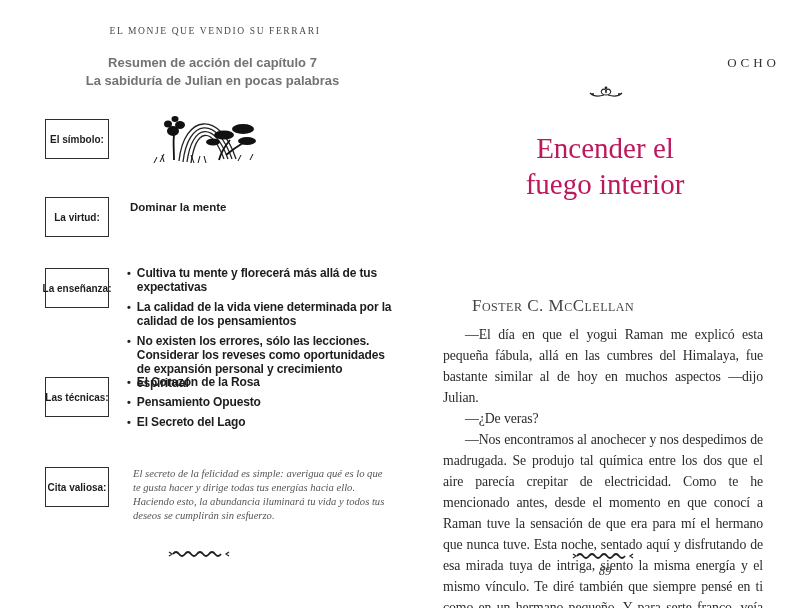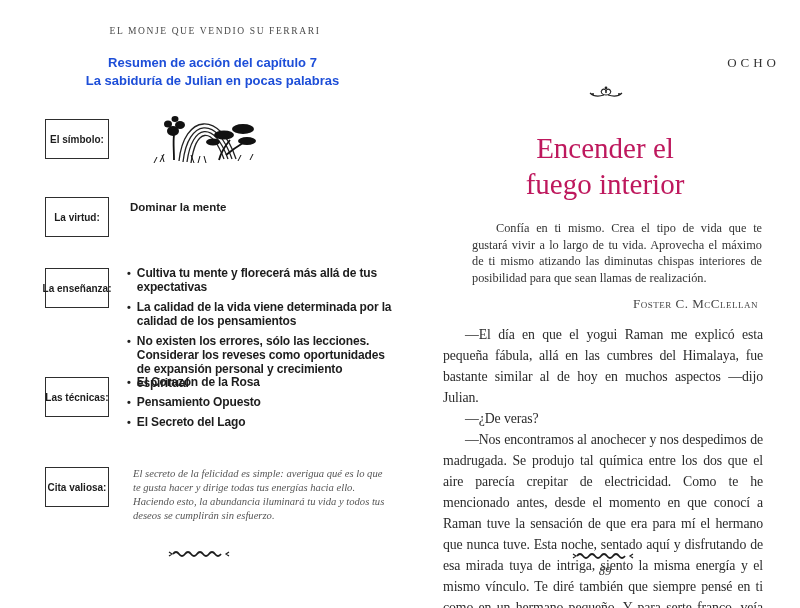--- a/index.html
+++ b/index.html
@@ -12,21 +12,21 @@
 
   
   .running-head {
     position:absolute; left:30px; top:26px; width:370px;
     text-align:center; font-family:"Liberation Serif", serif;
     font-size:9.5px; letter-spacing:1.6px; color:#4a4a4a;
   }
   .summary-title {
     position:absolute; left:20px; top:54px; width:385px; text-align:center;
     font-family:"Liberation Sans", sans-serif; font-weight:700;
-    font-size:13px; line-height:18px; color:#1d4ed8;
+    font-size:13px; line-height:18px; color:#737373;
   }
   .symbol-art { position:absolute; left:146px; top:98px; }
   .label-box {
     position:absolute; left:45px; width:64px; height:40px;
     border:1.5px solid #2e2e2e; background:#fff;
     display:flex; align-items:center; justify-content:center;
     font-family:"Liberation Sans", sans-serif; font-weight:700;
     font-size:10px; color:#1d1d1d; white-space:nowrap;
   }
   .virtue-text {
@@ -63,23 +63,23 @@
     position:absolute; left:20px; top:130px; width:370px; text-align:center;
     font-family:"Liberation Serif", serif; font-size:29px;
     line-height:36px; color:#be185d;
   }
   .epigraph {
     position:absolute; left:72px; top:220px; width:290px;
     font-family:"Liberation Serif", serif; font-size:12.3px;
     line-height:16.5px; text-align:justify; text-indent:24px; color:#333;
   }
   .epigraph-attribution {
-    position:absolute; left:72px; top:296px; width:286px; text-align:right;
+    position:absolute; left:72px; top:296px; width:286px; 
     font-family:"Liberation Serif", serif; font-variant:small-caps;
-    font-size:13px; letter-spacing:0.5px; color:#444;
+    font-size:17px; letter-spacing:0.5px; color:#444;
   }
   .body-text {
     position:absolute; left:43px; top:324px; width:320px;
     font-family:"Liberation Serif", serif; font-size:13.8px;
     line-height:21px; color:#2b2b2b;
   }
   .body-text p { text-align:justify; text-indent:22px; letter-spacing:-0.1px; }
   #right-ornament { left:172px; top:551px; }
   .page-number {
     position:absolute; left:30px; top:564px; width:350px; text-align:center;
@@ -188,21 +188,20 @@
       <circle cx="18" cy="3" r="1.4" fill="#222"></circle>
       <circle cx="5" cy="9" r="1" fill="#222"></circle>
       <circle cx="31" cy="9" r="1" fill="#222"></circle>
     </svg>
 
     <div class="chapter-title">
       <div>Encender el</div>
       <div>fuego interior</div>
     </div>
 
-    <div class="epigraph">Confía en ti mismo. Crea el tipo de vida que te gustará vivir a lo largo de tu vida. Aprovecha el máximo de ti mismo atizando las diminutas chispas interiores de posibilidad para que sean llamas de realización.</div>
     <div class="epigraph-attribution">Foster C. McClellan</div>
 
     <div class="body-text">
       <p>—El día en que el yogui Raman me explicó esta pequeña fábula, allá en las cumbres del Himalaya, fue bastante similar al de hoy en muchos aspectos —dijo Julian.</p>
       <p>—¿De veras?</p>
       <p>—Nos encontramos al anochecer y nos despedimos de madrugada. Se produjo tal química entre los dos que el aire parecía crepitar de electricidad. Como te he mencionado antes, desde el momento en que conocí a Raman tuve la sensación de que era para mí el hermano que nunca tuve. Esta noche, sentado aquí y disfrutando de esa mirada tuya de intriga, siento la misma energía y el mismo vínculo. Te diré también que siempre pensé en ti como en un hermano pequeño. Y para serte franco, veía muchas cosas de mí mismo en ti.</p>
     </div>
 
     <svg class="ornament" id="right-ornament" width="62" height="10" viewBox="0 0 62 10">
       <path d="M5 5 q3 -4 6 0 t6 0 t6 0 t6 0 t6 0 t6 0 t6 0 t6 0" stroke="#1d1d1d" stroke-width="1.8" fill="none"></path>

